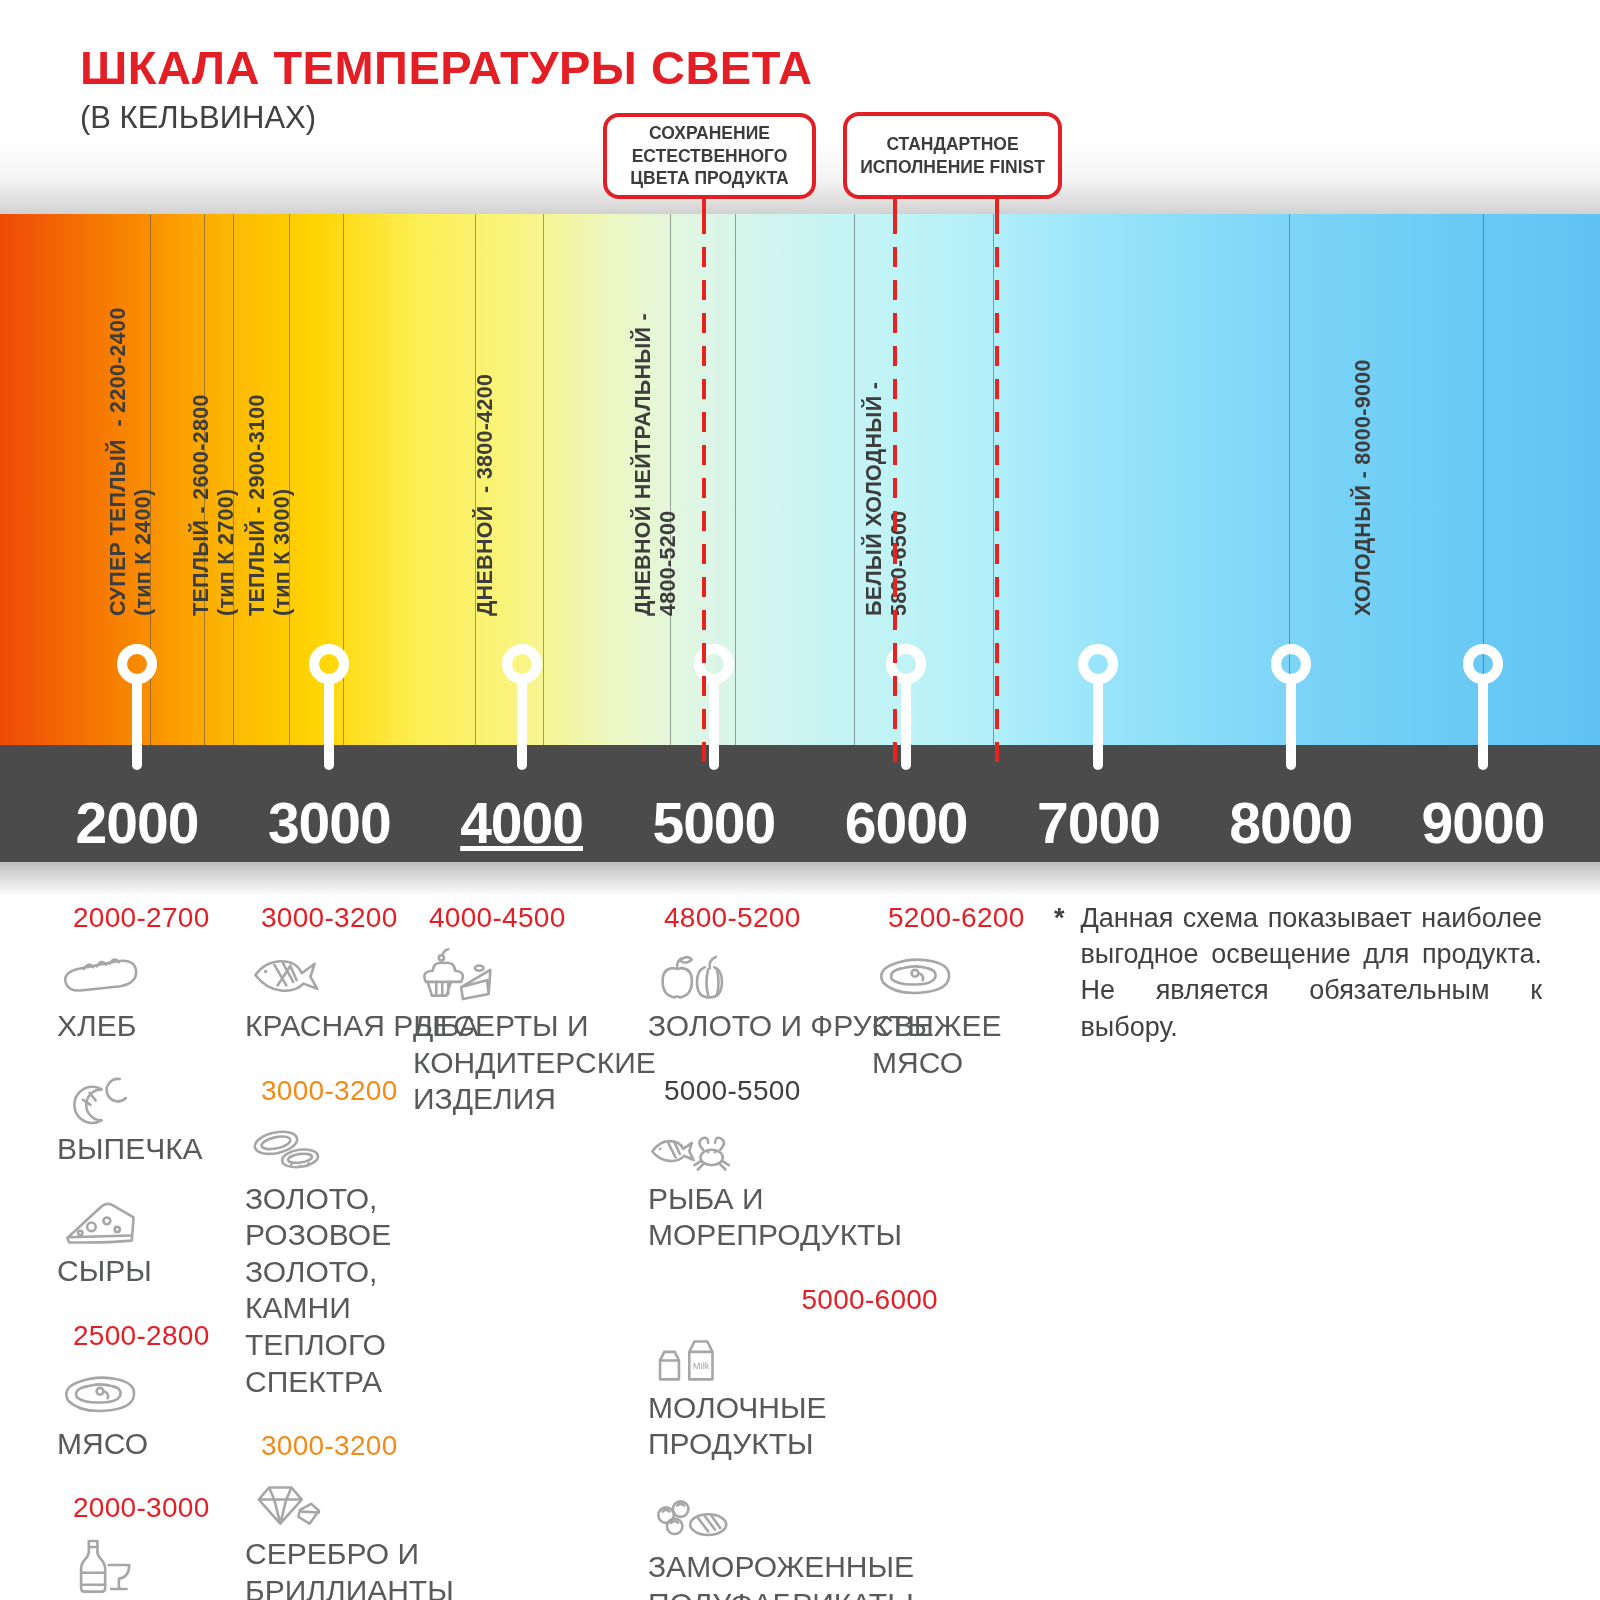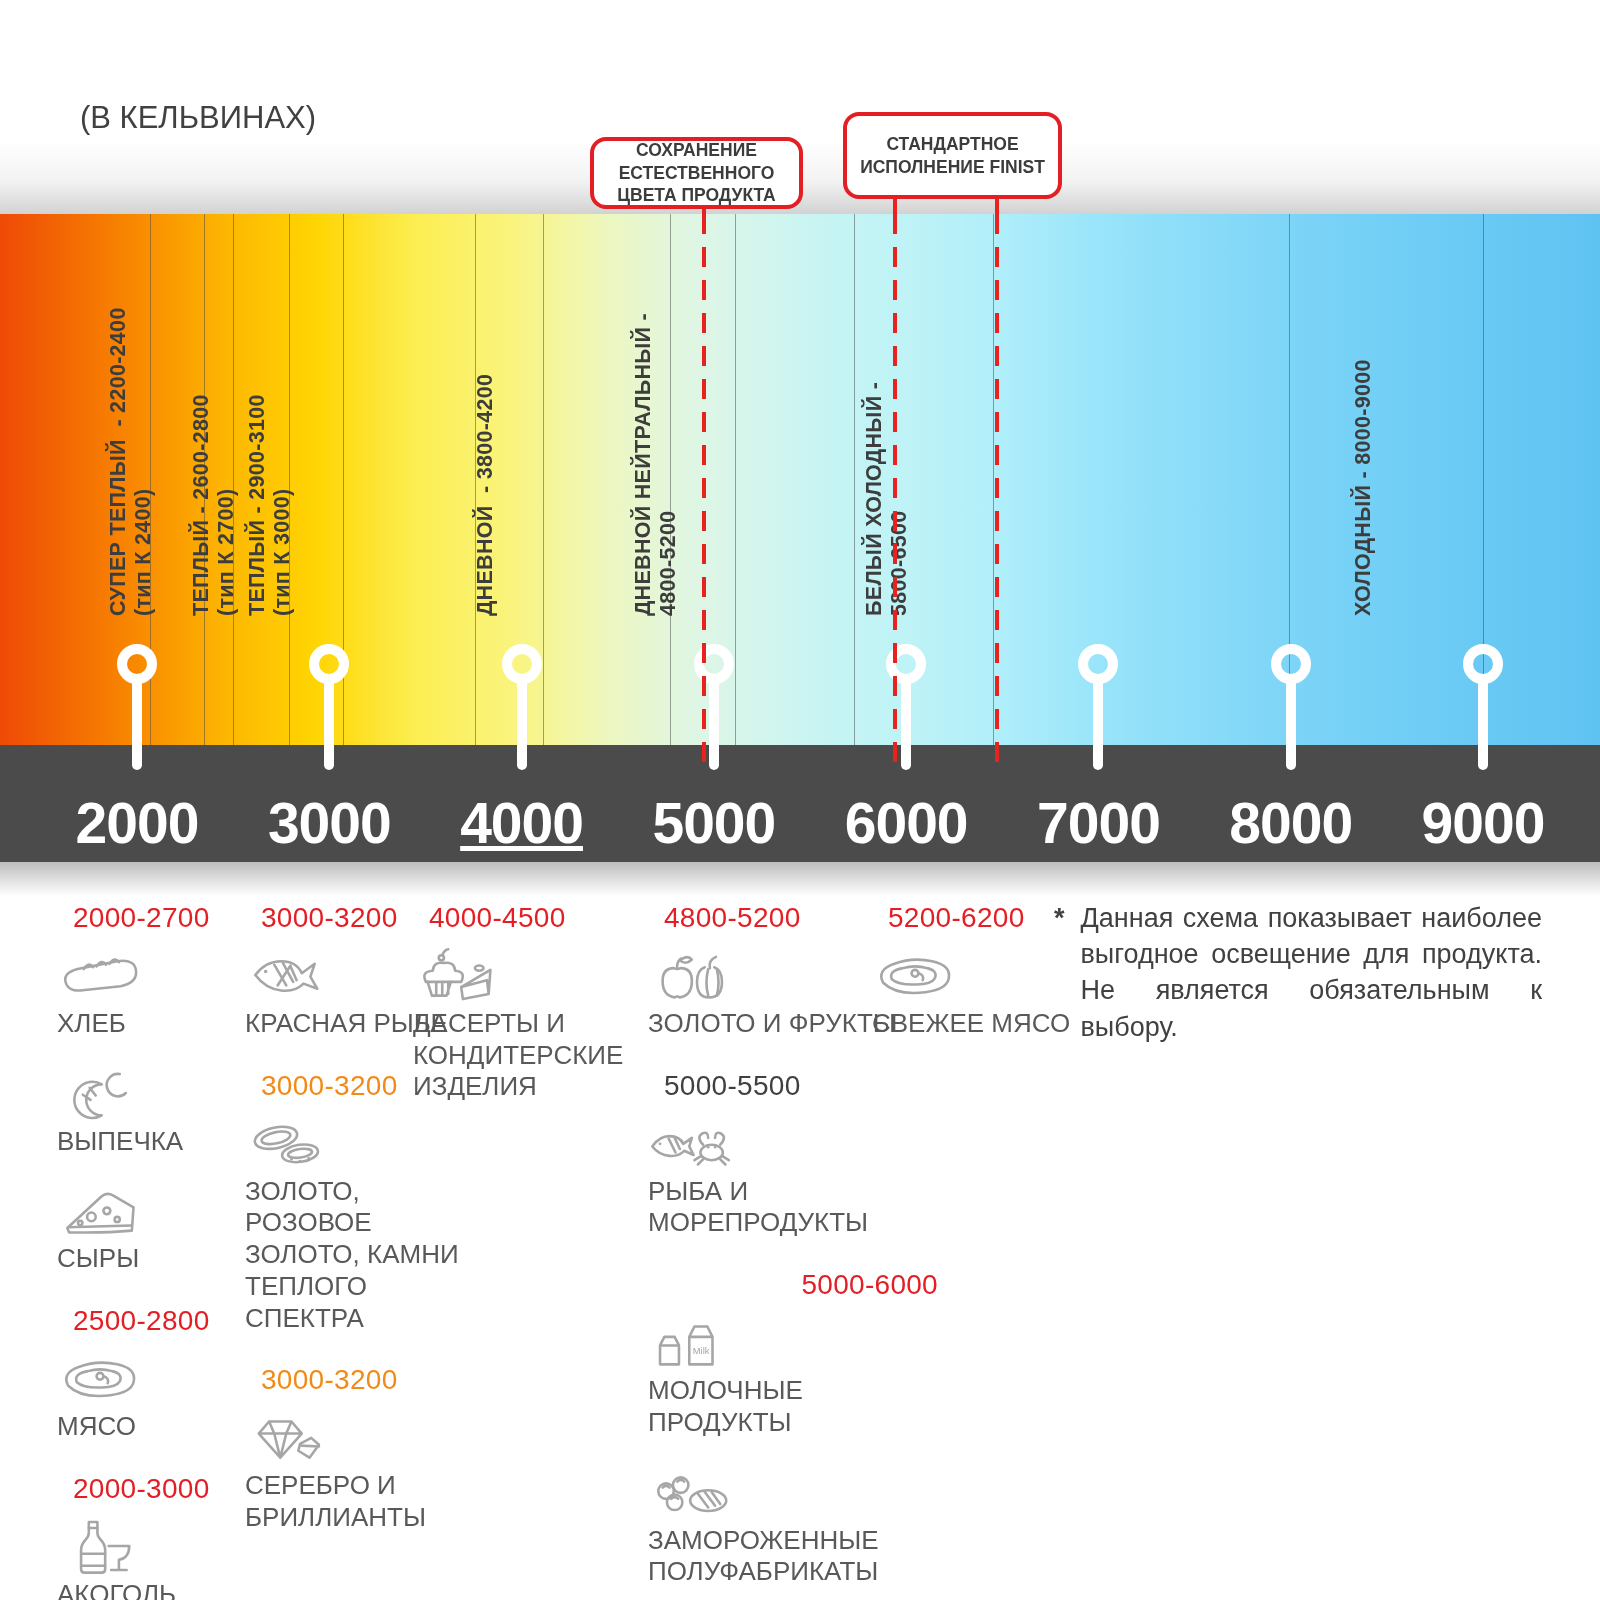--- a/index.html
+++ b/index.html
@@ -10,21 +10,21 @@
   
   .title{position:absolute;left:80px;top:40px;font-size:47px;font-weight:bold;
          color:#e31e24;letter-spacing:.5px;white-space:nowrap;}
   .subtitle{position:absolute;left:80px;top:100px;font-size:31px;color:#414042;}
 
   
   .callout{position:absolute;box-sizing:border-box;background:#ffffff;
            border:4px solid #e31e24;border-radius:16px;z-index:7;
            display:flex;align-items:center;justify-content:center;text-align:center;
            font-weight:bold;font-size:17.5px;line-height:1.3;color:#3c3c3c;padding:8px 10px;}
-  #callout-0{left:590px;top:113px;width:213px;height:72px;margin-top:24px;}
+  #callout-0{left:603px;top:113px;width:213px;height:86px;}
   #callout-1{left:843px;top:112px;width:219px;height:87px;}
 
   
   .shadow-top{position:absolute;left:0;top:140px;width:1600px;height:74px;z-index:1;
               background:linear-gradient(#ffffff 0%,#f3f3f3 55%,#d2d2d2 100%);}
   .band{position:absolute;left:0;top:214px;width:1600px;height:531px;z-index:1;
         background:linear-gradient(90deg,
           #ee4a06 0%, #f98a00 8.6%, #fdb902 14.5%, #ffd503 19.8%,
           #fcee52 26%, #faf47e 32%, #edf7c0 38%, #e0f6e3 43%,
           #d2f5ef 48%, #c6f4f4 52%, #bff3f6 56.5%, #b0eefa 62.5%,
@@ -48,30 +48,31 @@
            border-radius:50%;background:transparent;z-index:4;}
   .tick{position:absolute;top:790px;transform:translateX(-50%);color:#ffffff;
         font-size:57px;font-weight:bold;letter-spacing:-1px;z-index:5;white-space:nowrap;}
 
   
   .col{position:absolute;top:902px;z-index:2;}
   .range{font-size:28px;font-weight:normal;letter-spacing:.3px;margin:0 0 10px 16px;}
   .block{margin-bottom:30px;}
   .item-icon{margin:10px 0 2px 0;}
   .item-icon svg{display:block;}
-  .item-label{font-size:26px;color:#58595b;line-height:1.22;margin:2px 0 22px 0;}
+  .item-label{font-size:30px;color:#58595b;line-height:1.22;margin:2px 0 22px 0;}
   .footnote{position:absolute;left:1054px;top:900px;width:488px;z-index:2;
             display:flex;gap:16px;font-size:27px;color:#414042;line-height:1.34;}
   .footnote .star{font-weight:bold;flex:0 0 auto;}
   .footnote p{margin:0;text-align:justify;}
 </style>
 </head>
 <body>
 
 <div class="stage">
+  <div class="title">ШКАЛА ТЕМПЕРАТУРЫ СВЕТА</div>
   <div class="subtitle">(В КЕЛЬВИНАХ)</div>
 
   <div class="shadow-top"></div>
   <div class="band"></div>
   <div class="bar"></div>
   <div class="bar-shadow"></div>
 
   <div class="callout" id="callout-0">
     <span>СОХРАНЕНИЕ ЕСТЕСТВЕННОГО ЦВЕТА ПРОДУКТА</span>
   </div>

